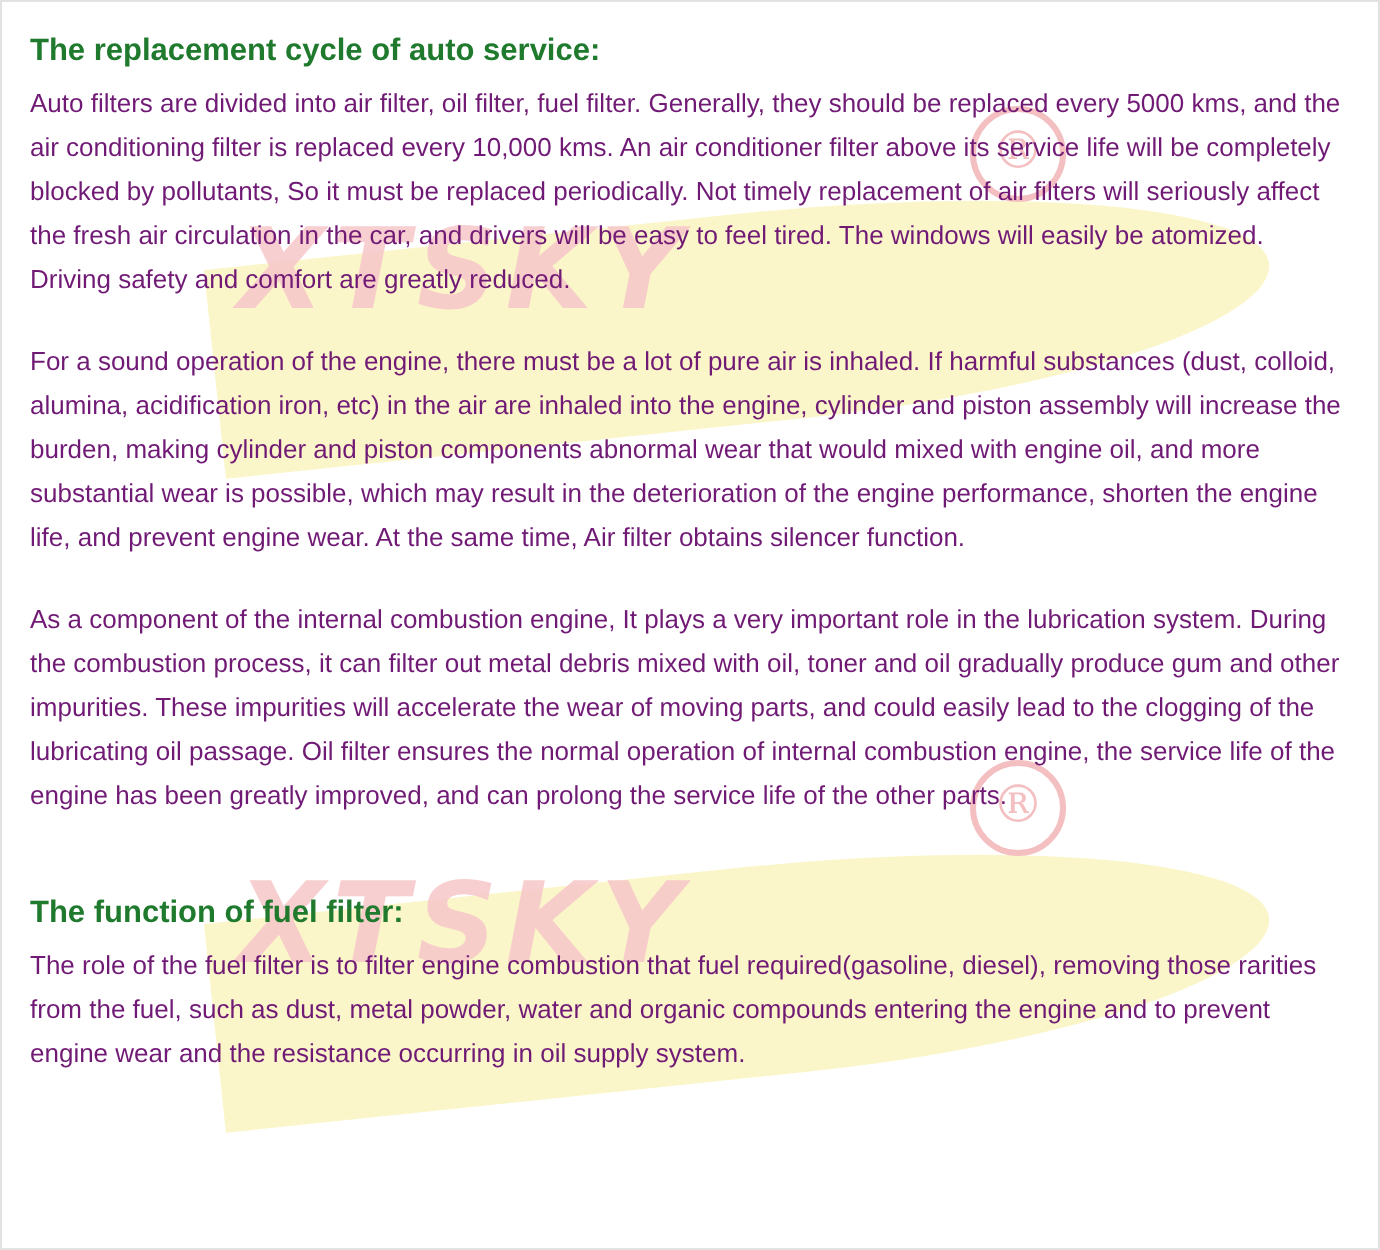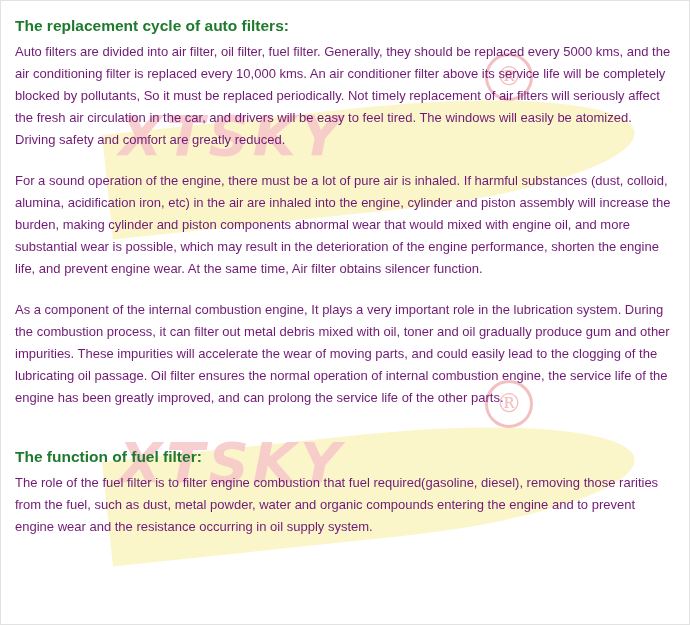--- a/index.html
+++ b/index.html
@@ -127,21 +127,21 @@
     <div class="wm-group bottom">
       <div class="wm-swoosh"></div>
       <div class="wm-text">XTSKY</div>
       <div class="wm-r">®</div>
     </div>
   </div>
 
   <div class="content">
 
     <div class="section">
-      <h2 class="section-title">The replacement cycle of auto filters:</h2>
+      <h2 class="section-title">The replacement cycle of auto service:</h2>
       <p class="body-text">Auto filters are divided into air filter, oil filter, fuel filter. Generally, they should be replaced every 5000 kms, and the air conditioning filter is replaced every 10,000 kms. An air conditioner filter  above its service life will be completely blocked by pollutants, So it must be replaced periodically. Not timely replacement of air filters will seriously affect the fresh air circulation in the car, and drivers will be easy to feel tired. The windows will easily be atomized. Driving safety and comfort are greatly reduced.</p>
     </div>
 
     <div class="section">
       <p class="body-text">For a sound operation of the engine, there must be a lot of pure air is inhaled. If harmful substances (dust, colloid, alumina, acidification iron, etc) in the air are inhaled into the engine, cylinder and piston assembly will increase the burden, making cylinder and piston components abnormal wear that would mixed with engine oil, and more substantial wear is possible, which may result in the deterioration of the engine performance, shorten the engine life, and prevent engine wear. At the same time, Air filter obtains silencer function.</p>
     </div>
 
     <div class="section">
       <p class="body-text">As a component of the internal combustion engine, It plays a very important role in the lubrication system. During the combustion process, it can filter out metal debris mixed with oil, toner and oil gradually produce gum and other impurities. These impurities will accelerate the wear of moving parts, and could easily lead to the clogging of the lubricating oil passage. Oil filter ensures the normal operation of internal combustion engine, the service life of the engine has been greatly improved, and can prolong the service life of the other parts.</p>
     </div>

